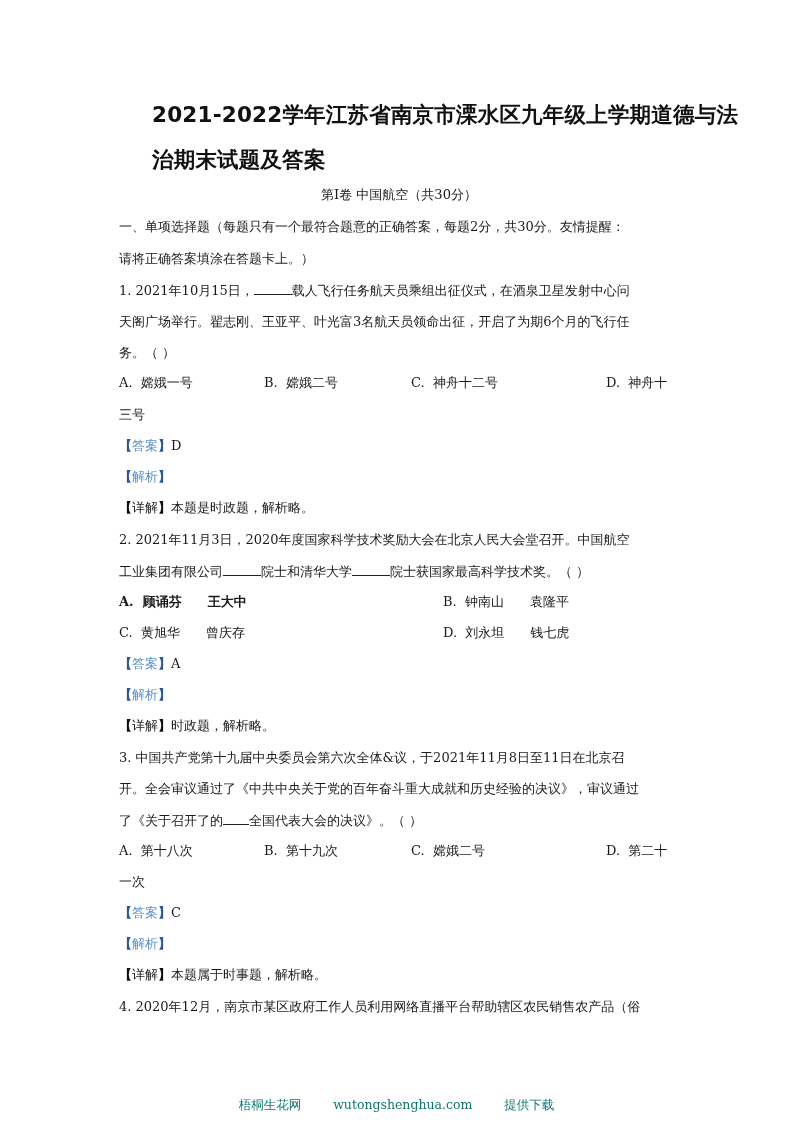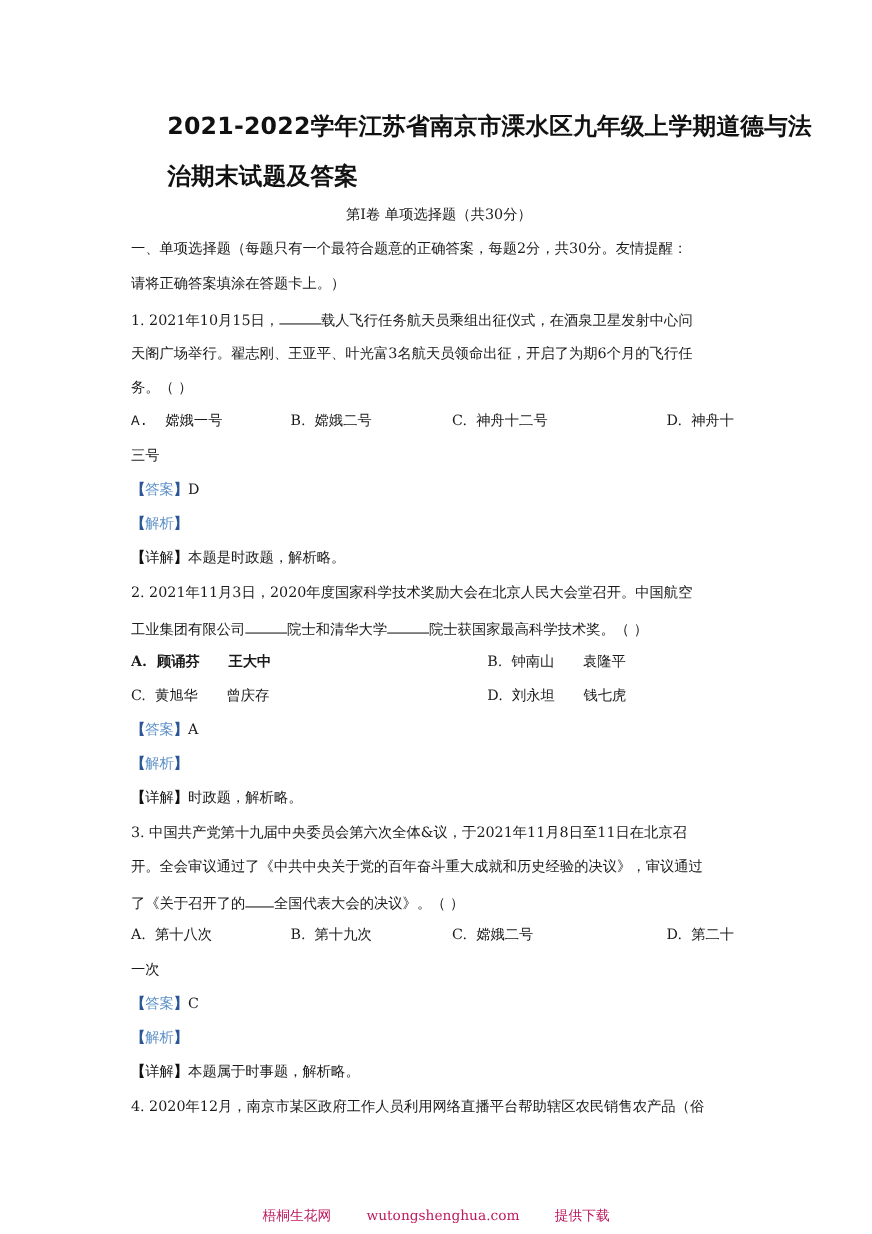--- a/index.html
+++ b/index.html
@@ -66,44 +66,44 @@
     .label-blue { color: #5b8fc7; }
     .bracket-black { color: #111; font-weight: bold; }
     .footer {
       position: absolute;
       top: 1097px;
       left: 0;
       width: 793px;
       text-align: center;
       font-size: 12.5px;
       white-space: nowrap;
-      color: #be185d;
+      color: #0f766e;
     }
     .footer span { margin: 0 14px; }
   </style>
 </head>
 <body>
 
 <div class="page">
 
   <div class="title l1">2021-2022学年江苏省南京市溧水区九年级上学期道德与法</div>
   <div class="title l2">治期末试题及答案</div>
 
-  <div class="section-heading">第Ⅰ卷 单项选择题（共30分）</div>
+  <div class="section-heading">第Ⅰ卷 中国航空（共30分）</div>
 
   <div class="line" style="top:219px;">一、单项选择题（每题只有一个最符合题意的正确答案，每题2分，共30分。友情提醒：</div>
   <div class="line" style="top:251px;">请将正确答案填涂在答题卡上。）</div>
 
   <div class="line" style="top:282px;">
     <span>1. 2021年10月15日，</span><span class="blank" style="width:38px;"></span><span>载人飞行任务航天员乘组出征仪式，在酒泉卫星发射中心问</span>
   </div>
   <div class="line" style="top:314px;">天阁广场举行。翟志刚、王亚平、叶光富3名航天员领命出征，开启了为期6个月的飞行任</div>
   <div class="line" style="top:345px;">务。（    ）</div>
 
-  <div class="opt" style="top:375px; left:0;font-family:Liberation Mono, monospace;"><span>A.</span>&nbsp;&nbsp;<span>嫦娥一号</span></div>
+  <div class="opt" style="top:375px; left:0;"><span>A.</span>&nbsp;&nbsp;<span>嫦娥一号</span></div>
   <div class="opt" style="top:375px; left:145px;"><span>B.</span>&nbsp;&nbsp;<span>嫦娥二号</span></div>
   <div class="opt" style="top:375px; left:292px;"><span>C.</span>&nbsp;&nbsp;<span>神舟十二号</span></div>
   <div class="opt" style="top:375px; left:487px;"><span>D.</span>&nbsp;&nbsp;<span>神舟十</span></div>
   <div class="line" style="top:407px;">三号</div>
 
   <div class="line" style="top:438px;">
     <span class="bracket-blue">【</span><span class="label-blue">答案</span><span class="bracket-blue">】</span><span>D</span>
   </div>
   <div class="line" style="top:469px;">
     <span class="bracket-blue">【</span><span class="label-blue">解析</span><span class="bracket-blue">】</span>

